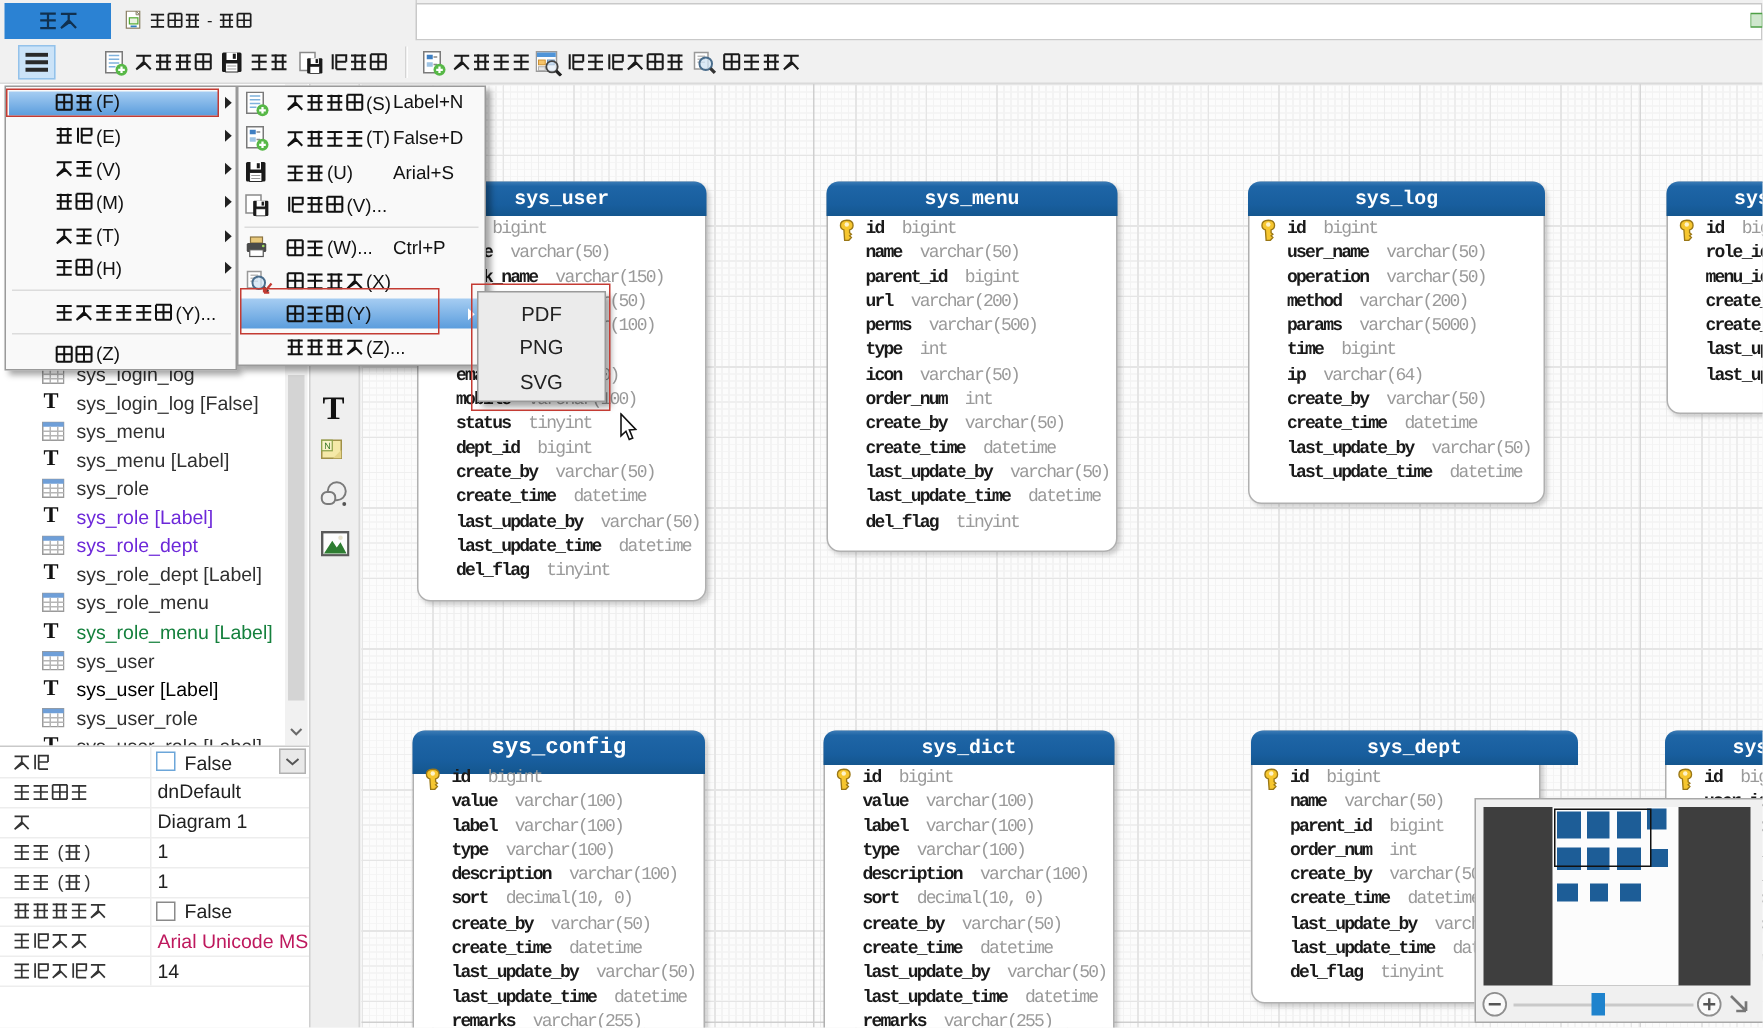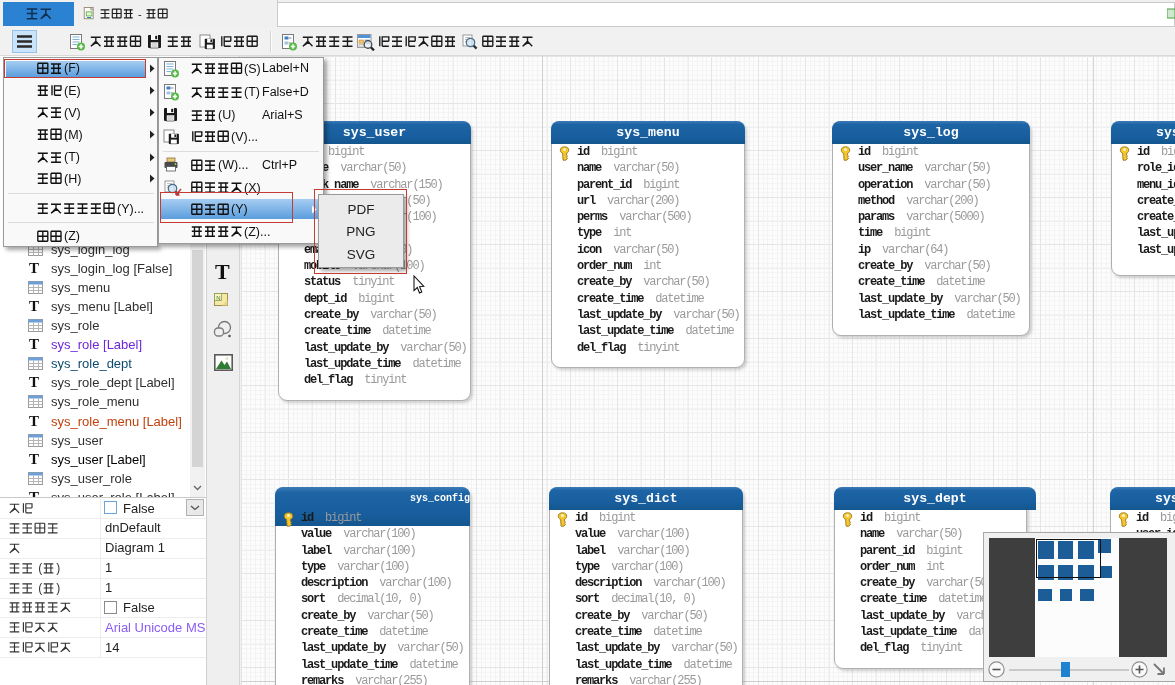--- a/index.html
+++ b/index.html
@@ -140,31 +140,31 @@
     <path d="M0.5 6.5H14.5 M0.5 9.5H14.5 M5.5 3.5V12.5 M10.5 3.5V12.5" stroke="#b5b5b5" stroke-width="1"></path>
   </svg>
 <div class="abs" style="left:51px;top:318.0px;font-size:13px;color:#303030;white-space:nowrap">sys_role</div>
 <div class="abs" style="left:29px;top:337px;font-family:'Liberation Serif',serif;font-weight:bold;font-size:15px;line-height:15px;color:#111">T</div>
 <div class="abs" style="left:51px;top:337.1px;font-size:13px;color:#6d28d9;white-space:nowrap">sys_role [Label]</div>
 <svg class="abs" style="left:28px;top:357px" width="15" height="13" viewBox="0 0 15 13">
     <rect x="0.5" y="0.5" width="14" height="12" fill="#fff" stroke="#9a9a9a"></rect>
     <rect x="0.5" y="0.5" width="14" height="3" fill="#6f9fd8"></rect>
     <path d="M0.5 6.5H14.5 M0.5 9.5H14.5 M5.5 3.5V12.5 M10.5 3.5V12.5" stroke="#b5b5b5" stroke-width="1"></path>
   </svg>
-<div class="abs" style="left:51px;top:356.2px;font-size:13px;color:#0c4a6e;white-space:nowrap">sys_role_dept</div>
+<div class="abs" style="left:51px;top:356.2px;font-size:13px;color:#6d28d9;white-space:nowrap">sys_role_dept</div>
 <div class="abs" style="left:29px;top:375px;font-family:'Liberation Serif',serif;font-weight:bold;font-size:15px;line-height:15px;color:#111">T</div>
 <div class="abs" style="left:51px;top:375.3px;font-size:13px;color:#303030;white-space:nowrap">sys_role_dept [Label]</div>
 <svg class="abs" style="left:28px;top:395px" width="15" height="13" viewBox="0 0 15 13">
     <rect x="0.5" y="0.5" width="14" height="12" fill="#fff" stroke="#9a9a9a"></rect>
     <rect x="0.5" y="0.5" width="14" height="3" fill="#6f9fd8"></rect>
     <path d="M0.5 6.5H14.5 M0.5 9.5H14.5 M5.5 3.5V12.5 M10.5 3.5V12.5" stroke="#b5b5b5" stroke-width="1"></path>
   </svg>
 <div class="abs" style="left:51px;top:394.4px;font-size:13px;color:#303030;white-space:nowrap">sys_role_menu</div>
 <div class="abs" style="left:29px;top:414px;font-family:'Liberation Serif',serif;font-weight:bold;font-size:15px;line-height:15px;color:#111">T</div>
-<div class="abs" style="left:51px;top:413.5px;font-size:13px;color:#c2410c;white-space:nowrap">sys_role_menu [Label]</div>
+<div class="abs" style="left:51px;top:413.5px;font-size:13px;color:#15803d;white-space:nowrap">sys_role_menu [Label]</div>
 <svg class="abs" style="left:28px;top:434px" width="15" height="13" viewBox="0 0 15 13">
     <rect x="0.5" y="0.5" width="14" height="12" fill="#fff" stroke="#9a9a9a"></rect>
     <rect x="0.5" y="0.5" width="14" height="3" fill="#6f9fd8"></rect>
     <path d="M0.5 6.5H14.5 M0.5 9.5H14.5 M5.5 3.5V12.5 M10.5 3.5V12.5" stroke="#b5b5b5" stroke-width="1"></path>
   </svg>
 <div class="abs" style="left:51px;top:432.6px;font-size:13px;color:#303030;white-space:nowrap">sys_user</div>
 <div class="abs" style="left:29px;top:452px;font-family:'Liberation Serif',serif;font-weight:bold;font-size:15px;line-height:15px;color:#111">T</div>
 <div class="abs" style="left:51px;top:451.7px;font-size:13px;color:#000000;white-space:nowrap">sys_user [Label]</div>
 <svg class="abs" style="left:28px;top:472px" width="15" height="13" viewBox="0 0 15 13">
     <rect x="0.5" y="0.5" width="14" height="12" fill="#fff" stroke="#9a9a9a"></rect>
@@ -238,21 +238,21 @@
     </svg>
   </div>
 <div class="abs" style="left:104px;top:600.5px;width:13px;height:13px;border:1px solid #8a8a8a;background:#fff"></div>
 <div class="abs" style="left:123px;top:600.0px;font-size:13px;color:#222">False</div>
 <div class="abs" style="left:0;top:637.3px;width:206px;height:1px;background:#ededed"></div>
 <div class="fx" style="left:8px;top:617.4px;height:19.9px">
     <svg width="52" height="14" style="flex:none" viewBox="0 0 52 14">
       <path d="M1.7 2.9L11.3 2.9 M1.7 7.0L11.3 7.0 M1.7 11.8L11.3 11.8 M6.5 2.9L6.5 11.8 M15.4 2.2L15.4 11.8 M17.8 2.7L24.0 2.7 M17.8 7.0L24.0 7.0 M17.8 11.8L24.0 11.8 M17.8 2.2L17.8 11.8 M24.0 2.2L24.0 7.0 M27.1 3.2L36.7 3.2 M31.9 3.2L31.9 7.0 M31.9 7.0L27.4 11.8 M31.9 7.0L36.5 11.8 M27.1 11.8L33.1 7.6 M39.9 3.2L49.5 3.2 M44.7 3.2L44.7 7.0 M44.7 7.0L40.1 11.8 M44.7 7.0L49.2 11.8 M39.9 11.8L45.9 7.6" stroke="#333" stroke-width="1.15" fill="none"></path>
     </svg>
   </div>
-<div class="abs" style="left:105px;top:619.9px;font-size:13px;color:#8b5cf6;white-space:nowrap">Arial Unicode MS</div>
+<div class="abs" style="left:105px;top:619.9px;font-size:13px;color:#be185d;white-space:nowrap">Arial Unicode MS</div>
 <div class="abs" style="left:0;top:657.2px;width:206px;height:1px;background:#ededed"></div>
 <div class="fx" style="left:8px;top:637.3px;height:19.9px">
     <svg width="65" height="14" style="flex:none" viewBox="0 0 65 14">
       <path d="M1.7 2.9L11.3 2.9 M1.7 7.0L11.3 7.0 M1.7 11.8L11.3 11.8 M6.5 2.9L6.5 11.8 M15.4 2.2L15.4 11.8 M17.8 2.7L24.0 2.7 M17.8 7.0L24.0 7.0 M17.8 11.8L24.0 11.8 M17.8 2.2L17.8 11.8 M24.0 2.2L24.0 7.0 M27.1 3.2L36.7 3.2 M31.9 3.2L31.9 7.0 M31.9 7.0L27.4 11.8 M31.9 7.0L36.5 11.8 M27.1 11.8L33.1 7.6 M40.8 2.2L40.8 11.8 M43.2 2.7L49.5 2.7 M43.2 7.0L49.5 7.0 M43.2 11.8L49.5 11.8 M43.2 2.2L43.2 11.8 M49.5 2.2L49.5 7.0 M52.6 3.2L62.2 3.2 M57.4 3.2L57.4 7.0 M57.4 7.0L52.8 11.8 M57.4 7.0L61.9 11.8 M52.6 11.8L58.6 7.6" stroke="#333" stroke-width="1.15" fill="none"></path>
     </svg>
   </div>
 <div class="abs" style="left:105px;top:639.8px;font-size:13px;color:#222;white-space:nowrap">14</div>
 <div class="abs" style="left:100px;top:497px;width:1px;height:160px;background:#ededed"></div>
 <div class="abs" style="left:206px;top:56px;width:34px;height:629px;background:#efefef;border-left:1px solid #d0d0d0;border-right:1px solid #d6d6d6"></div>
 <div class="abs" style="left:215px;top:261px;font-family:'Liberation Serif',serif;font-weight:bold;font-size:22px;line-height:22px;color:#111">T</div>
@@ -305,35 +305,35 @@
   </svg>
 <div class="abs mono" style="left:858px;top:144.0px;width:172px;font-size:12px;letter-spacing:-1.18px;line-height:16.3px;color:#1a1a1a;white-space:pre;overflow:hidden"><b>id</b><span style="color:#9a9a9a">  bigint</span><br><b>user_name</b><span style="color:#9a9a9a">  varchar(50)</span><br><b>operation</b><span style="color:#9a9a9a">  varchar(50)</span><br><b>method</b><span style="color:#9a9a9a">  varchar(200)</span><br><b>params</b><span style="color:#9a9a9a">  varchar(5000)</span><br><b>time</b><span style="color:#9a9a9a">  bigint</span><br><b>ip</b><span style="color:#9a9a9a">  varchar(64)</span><br><b>create_by</b><span style="color:#9a9a9a">  varchar(50)</span><br><b>create_time</b><span style="color:#9a9a9a">  datetime</span><br><b>last_update_by</b><span style="color:#9a9a9a">  varchar(50)</span><br><b>last_update_time</b><span style="color:#9a9a9a">  datetime</span></div>
 <div class="abs" style="left:1111px;top:121px;width:193px;height:155px;border-radius:9px;background:#fff;border:1px solid #b0b0b0;box-shadow:2px 2px 3px rgba(120,120,120,0.35)"></div>
 <div class="abs mono" style="left:1111px;top:121px;width:193px;height:22.5px;border-radius:8px 8px 0 0;background:linear-gradient(180deg,#3d7cb6 0%,#1e65a6 14%,#185e9e 68%,#14568e 100%);color:#fff;font-weight:bold;font-size:13.2px;text-align:center;line-height:23.5px">sys_role_menu</div>
 <svg class="abs" style="left:1118px;top:145.5px" width="13" height="15" viewBox="0 0 13 15">
     <path d="M6.5 0.8 C9.3 0.8 10.7 2.2 10.7 4.2 C10.7 5.8 9.8 6.9 8.4 7.3 L8.4 9.2 L9.6 10.2 L8.4 11.2 L9.6 12.3 L7.9 14.2 L5.1 14.2 L4.6 7.3 C3.2 6.9 2.3 5.8 2.3 4.2 C2.3 2.2 3.7 0.8 6.5 0.8 Z" fill="#f6c62f" stroke="#9a7716" stroke-width="0.9"></path>
     <circle cx="6.5" cy="3.6" r="1.5" fill="#fdf3cb"></circle>
   </svg>
 <div class="abs mono" style="left:1137px;top:144.0px;width:167px;font-size:12px;letter-spacing:-1.18px;line-height:16.3px;color:#1a1a1a;white-space:pre;overflow:hidden"><b>id</b><span style="color:#9a9a9a">  bigint</span><br><b>role_id</b><br><b>menu_id</b><br><b>create_by</b><br><b>create_time</b><br><b>last_update_by</b><br><b>last_update_time</b></div>
 <div class="abs" style="left:275px;top:487px;width:195px;height:215px;border-radius:9px;background:#fff;border:1px solid #b0b0b0;box-shadow:2px 2px 3px rgba(120,120,120,0.35)"></div>
-<div class="abs mono" style="left:275px;top:487px;width:195px;height:39px;border-radius:8px 8px 0 0;background:linear-gradient(180deg,#3d7cb6 0%,#1e65a6 14%,#185e9e 68%,#14568e 100%);color:#fff;font-weight:bold;font-size:10px;text-align:right;line-height:23.5px">sys_config</div>
+<div class="abs mono" style="left:275px;top:487px;width:195px;height:29px;border-radius:8px 8px 0 0;background:linear-gradient(180deg,#3d7cb6 0%,#1e65a6 14%,#185e9e 68%,#14568e 100%);color:#fff;font-weight:bold;font-size:15px;text-align:center;line-height:23.5px">sys_config</div>
 <svg class="abs" style="left:282px;top:511.5px" width="13" height="15" viewBox="0 0 13 15">
     <path d="M6.5 0.8 C9.3 0.8 10.7 2.2 10.7 4.2 C10.7 5.8 9.8 6.9 8.4 7.3 L8.4 9.2 L9.6 10.2 L8.4 11.2 L9.6 12.3 L7.9 14.2 L5.1 14.2 L4.6 7.3 C3.2 6.9 2.3 5.8 2.3 4.2 C2.3 2.2 3.7 0.8 6.5 0.8 Z" fill="#f6c62f" stroke="#9a7716" stroke-width="0.9"></path>
     <circle cx="6.5" cy="3.6" r="1.5" fill="#fdf3cb"></circle>
   </svg>
 <div class="abs mono" style="left:301px;top:510.0px;width:169px;font-size:12px;letter-spacing:-1.18px;line-height:16.3px;color:#1a1a1a;white-space:pre;overflow:hidden"><b>id</b><span style="color:#9a9a9a">  bigint</span><br><b>value</b><span style="color:#9a9a9a">  varchar(100)</span><br><b>label</b><span style="color:#9a9a9a">  varchar(100)</span><br><b>type</b><span style="color:#9a9a9a">  varchar(100)</span><br><b>description</b><span style="color:#9a9a9a">  varchar(100)</span><br><b>sort</b><span style="color:#9a9a9a">  decimal(10, 0)</span><br><b>create_by</b><span style="color:#9a9a9a">  varchar(50)</span><br><b>create_time</b><span style="color:#9a9a9a">  datetime</span><br><b>last_update_by</b><span style="color:#9a9a9a">  varchar(50)</span><br><b>last_update_time</b><span style="color:#9a9a9a">  datetime</span><br><b>remarks</b><span style="color:#9a9a9a">  varchar(255)</span></div>
 <div class="abs" style="left:549px;top:487px;width:194px;height:215px;border-radius:9px;background:#fff;border:1px solid #b0b0b0;box-shadow:2px 2px 3px rgba(120,120,120,0.35)"></div>
 <div class="abs mono" style="left:549px;top:487px;width:194px;height:22.5px;border-radius:8px 8px 0 0;background:linear-gradient(180deg,#3d7cb6 0%,#1e65a6 14%,#185e9e 68%,#14568e 100%);color:#fff;font-weight:bold;font-size:13.2px;text-align:center;line-height:23.5px">sys_dict</div>
 <svg class="abs" style="left:556px;top:511.5px" width="13" height="15" viewBox="0 0 13 15">
     <path d="M6.5 0.8 C9.3 0.8 10.7 2.2 10.7 4.2 C10.7 5.8 9.8 6.9 8.4 7.3 L8.4 9.2 L9.6 10.2 L8.4 11.2 L9.6 12.3 L7.9 14.2 L5.1 14.2 L4.6 7.3 C3.2 6.9 2.3 5.8 2.3 4.2 C2.3 2.2 3.7 0.8 6.5 0.8 Z" fill="#f6c62f" stroke="#9a7716" stroke-width="0.9"></path>
     <circle cx="6.5" cy="3.6" r="1.5" fill="#fdf3cb"></circle>
   </svg>
 <div class="abs mono" style="left:575px;top:510.0px;width:168px;font-size:12px;letter-spacing:-1.18px;line-height:16.3px;color:#1a1a1a;white-space:pre;overflow:hidden"><b>id</b><span style="color:#9a9a9a">  bigint</span><br><b>value</b><span style="color:#9a9a9a">  varchar(100)</span><br><b>label</b><span style="color:#9a9a9a">  varchar(100)</span><br><b>type</b><span style="color:#9a9a9a">  varchar(100)</span><br><b>description</b><span style="color:#9a9a9a">  varchar(100)</span><br><b>sort</b><span style="color:#9a9a9a">  decimal(10, 0)</span><br><b>create_by</b><span style="color:#9a9a9a">  varchar(50)</span><br><b>create_time</b><span style="color:#9a9a9a">  datetime</span><br><b>last_update_by</b><span style="color:#9a9a9a">  varchar(50)</span><br><b>last_update_time</b><span style="color:#9a9a9a">  datetime</span><br><b>remarks</b><span style="color:#9a9a9a">  varchar(255)</span></div>
 <div class="abs" style="left:834px;top:487px;width:193px;height:182px;border-radius:9px;background:#fff;border:1px solid #b0b0b0;box-shadow:2px 2px 3px rgba(120,120,120,0.35)"></div>
-<div class="abs mono" style="left:834px;top:487px;width:202px;height:22.5px;border-radius:8px 8px 0 0;background:linear-gradient(180deg,#3d7cb6 0%,#1e65a6 14%,#185e9e 68%,#14568e 100%);color:#fff;font-weight:bold;font-size:13.2px;text-align:center;line-height:23.5px">sys_dept</div>
+<div class="abs mono" style="left:834px;top:487px;width:218px;height:22.5px;border-radius:8px 8px 0 0;background:linear-gradient(180deg,#3d7cb6 0%,#1e65a6 14%,#185e9e 68%,#14568e 100%);color:#fff;font-weight:bold;font-size:13.2px;text-align:center;line-height:23.5px">sys_dept</div>
 <svg class="abs" style="left:841px;top:511.5px" width="13" height="15" viewBox="0 0 13 15">
     <path d="M6.5 0.8 C9.3 0.8 10.7 2.2 10.7 4.2 C10.7 5.8 9.8 6.9 8.4 7.3 L8.4 9.2 L9.6 10.2 L8.4 11.2 L9.6 12.3 L7.9 14.2 L5.1 14.2 L4.6 7.3 C3.2 6.9 2.3 5.8 2.3 4.2 C2.3 2.2 3.7 0.8 6.5 0.8 Z" fill="#f6c62f" stroke="#9a7716" stroke-width="0.9"></path>
     <circle cx="6.5" cy="3.6" r="1.5" fill="#fdf3cb"></circle>
   </svg>
 <div class="abs mono" style="left:860px;top:510.0px;width:167px;font-size:12px;letter-spacing:-1.18px;line-height:16.3px;color:#1a1a1a;white-space:pre;overflow:hidden"><b>id</b><span style="color:#9a9a9a">  bigint</span><br><b>name</b><span style="color:#9a9a9a">  varchar(50)</span><br><b>parent_id</b><span style="color:#9a9a9a">  bigint</span><br><b>order_num</b><span style="color:#9a9a9a">  int</span><br><b>create_by</b><span style="color:#9a9a9a">  varchar(50)</span><br><b>create_time</b><span style="color:#9a9a9a">  datetime</span><br><b>last_update_by</b><span style="color:#9a9a9a">  varchar(50)</span><br><b>last_update_time</b><span style="color:#9a9a9a">  datetime</span><br><b>del_flag</b><span style="color:#9a9a9a">  tinyint</span></div>
 <div class="abs" style="left:1110px;top:487px;width:193px;height:150px;border-radius:9px;background:#fff;border:1px solid #b0b0b0;box-shadow:2px 2px 3px rgba(120,120,120,0.35)"></div>
 <div class="abs mono" style="left:1110px;top:487px;width:193px;height:22.5px;border-radius:8px 8px 0 0;background:linear-gradient(180deg,#3d7cb6 0%,#1e65a6 14%,#185e9e 68%,#14568e 100%);color:#fff;font-weight:bold;font-size:13.2px;text-align:center;line-height:23.5px">sys_user_role</div>
 <svg class="abs" style="left:1117px;top:511.5px" width="13" height="15" viewBox="0 0 13 15">
     <path d="M6.5 0.8 C9.3 0.8 10.7 2.2 10.7 4.2 C10.7 5.8 9.8 6.9 8.4 7.3 L8.4 9.2 L9.6 10.2 L8.4 11.2 L9.6 12.3 L7.9 14.2 L5.1 14.2 L4.6 7.3 C3.2 6.9 2.3 5.8 2.3 4.2 C2.3 2.2 3.7 0.8 6.5 0.8 Z" fill="#f6c62f" stroke="#9a7716" stroke-width="0.9"></path>
     <circle cx="6.5" cy="3.6" r="1.5" fill="#fdf3cb"></circle>

